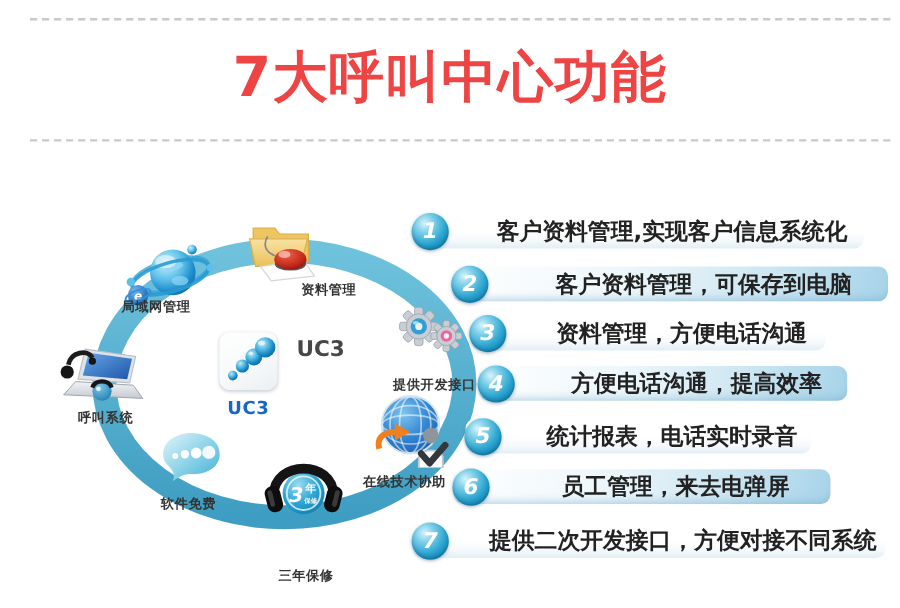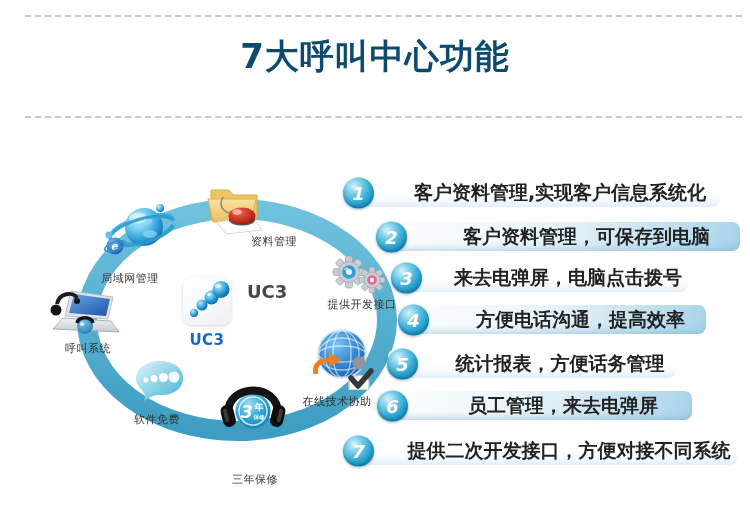--- a/index.html
+++ b/index.html
@@ -5,27 +5,27 @@
   html,body{margin:0;padding:0;}
   body{
     width:750px;height:507px;position:relative;overflow:hidden;background:#fff;
     font-family:"DejaVu Sans","Liberation Sans",sans-serif;
   }
   .dash{position:absolute;left:25px;right:8px;height:0;border-top:2px dashed #c9c9c9;}
   .dash.top{top:15px}
   .dash.bot{top:116px}
   .title{
     position:absolute;top:34px;left:0;right:0;margin:0;text-align:center;
-    font-size:34px;font-weight:bold;color:#0c4a6e;letter-spacing:1px;
+    font-size:46px;font-weight:bold;color:#ef4444;letter-spacing:1px;
   }
   .ring-svg{position:absolute;left:0;top:140px;z-index:0;}
   .node-icon{position:absolute;z-index:2;}
   .node-label{
     position:absolute;z-index:2;transform:translateX(-50%);white-space:nowrap;
-    font-size:11px;font-weight:normal;color:#333;letter-spacing:.5px;
+    font-size:11px;font-weight:bold;color:#333;letter-spacing:.5px;
   }
   .logo-tile{
     position:absolute;left:183px;top:277px;width:48px;height:48px;border-radius:9px;z-index:2;
     background:linear-gradient(150deg,#ffffff 0%,#f7f9fa 55%,#eceff2 100%);
     box-shadow:0 1px 3px rgba(110,130,145,.35);
   }
   .logo-txt{
     position:absolute;left:183px;top:331px;width:48px;text-align:center;z-index:2;
     font-size:15px;font-weight:bold;color:#1568c8;letter-spacing:.5px;
   }
@@ -92,21 +92,21 @@
   <ellipse cx="50" cy="32" rx="7" ry="4" fill="#8fd8f4" opacity=".7"></ellipse>
   <ellipse cx="38" cy="16" rx="9" ry="5.5" fill="#ffffff" opacity=".5"></ellipse>
   <ellipse cx="42" cy="29" rx="33" ry="12" fill="none" stroke="#2a9bd0" stroke-width="3" opacity=".9" transform="rotate(-16 42 29)"></ellipse>
   <circle cx="9" cy="33" r="3.5" fill="#5cc0ea"></circle>
   <circle cx="75" cy="21" r="3" fill="#5cc0ea"></circle>
   <circle cx="60" cy="6" r="4" fill="url(#gradGlb)"></circle>
   <circle cx="15" cy="44" r="8.5" fill="url(#gradMini)"></circle>
   <text x="15" y="48" text-anchor="middle" font-size="10" font-weight="bold" font-style="italic" fill="#fff">e</text>
   <ellipse cx="15" cy="44" rx="11" ry="4" fill="none" stroke="#3390d8" stroke-width="1.5" transform="rotate(-20 15 44)"></ellipse>
 </svg>
-<div class="node-label" style="left:130px;top:271px">局域网管理</div>
+<div class="node-label" style="left:130px;top:248px">局域网管理</div>
 
 <svg class="node-icon" style="left:205px;top:186px" width="60" height="54" viewBox="0 0 60 54">
   <defs>
     <linearGradient id="gradFold" x1="0" y1="0" x2="0" y2="1">
       <stop offset="0" stop-color="#f8e3a4"></stop>
         <stop offset="1" stop-color="#ecbf58"></stop>
     </linearGradient>
     <radialGradient id="gradMouse" cx="38%" cy="28%" r="80%">
       <stop offset="0" stop-color="#f06048"></stop>
         <stop offset=".7" stop-color="#c02818"></stop>
@@ -145,21 +145,21 @@
     <rect x="40.2" y="15" width="5.6" height="8" rx="1.8" transform="rotate(135 43 28)"></rect>
     <rect x="40.2" y="15" width="5.6" height="8" rx="1.8" transform="rotate(180 43 28)"></rect>
     <rect x="40.2" y="15" width="5.6" height="8" rx="1.8" transform="rotate(225 43 28)"></rect>
     <rect x="40.2" y="15" width="5.6" height="8" rx="1.8" transform="rotate(270 43 28)"></rect>
     <rect x="40.2" y="15" width="5.6" height="8" rx="1.8" transform="rotate(315 43 28)"></rect>
     <circle cx="43" cy="28" r="8"></circle>
   </g>
   <circle cx="43" cy="28" r="4.8" fill="#e8679f"></circle>
   <circle cx="43" cy="28" r="2.2" fill="#f6eef2"></circle>
 </svg>
-<div class="node-label" style="left:362px;top:297px">提供开发接口</div>
+<div class="node-label" style="left:362px;top:313px">提供开发接口</div>
 
 <svg class="node-icon" style="left:312px;top:326px" width="68" height="64" viewBox="0 0 68 64">
   <defs>
     <radialGradient id="gradWeb" cx="38%" cy="30%" r="78%">
       <stop offset="0" stop-color="#7fc4ee"></stop>
         <stop offset=".55" stop-color="#3487d2"></stop>
         <stop offset="1" stop-color="#1b5fb0"></stop>
     </radialGradient>
     <clipPath id="clipWeb">
         <circle cx="30" cy="28" r="24"></circle>
@@ -275,29 +275,29 @@
 <div class="feature odd" style="left:344px;top:178px;width:376px">
   <span class="sphere">1</span>
   <span class="feature-text">客户资料管理,实现客户信息系统化</span>
 </div>
 <div class="feature hl" style="left:377px;top:222px;width:363px">
   <span class="sphere">2</span>
   <span class="feature-text">客户资料管理，可保存到电脑</span>
 </div>
 <div class="feature odd" style="left:392px;top:263px;width:296px">
   <span class="sphere">3</span>
-  <span class="feature-text">来去电弹屏，电脑点击拨号</span>
+  <span class="feature-text">资料管理，方便电话沟通</span>
 </div>
 <div class="feature hl" style="left:399px;top:305px;width:307px">
   <span class="sphere">4</span>
   <span class="feature-text">方便电话沟通，提高效率</span>
 </div>
 <div class="feature odd" style="left:388px;top:349px;width:288px">
   <span class="sphere">5</span>
-  <span class="feature-text">统计报表，方便话务管理</span>
+  <span class="feature-text">统计报表，电话实时录音</span>
 </div>
 <div class="feature hl" style="left:378px;top:391px;width:314px">
   <span class="sphere">6</span>
   <span class="feature-text">员工管理，来去电弹屏</span>
 </div>
 <div class="feature odd" style="left:344px;top:436px;width:394px">
   <span class="sphere">7</span>
   <span class="feature-text">提供二次开发接口，方便对接不同系统</span>
 </div>
 

